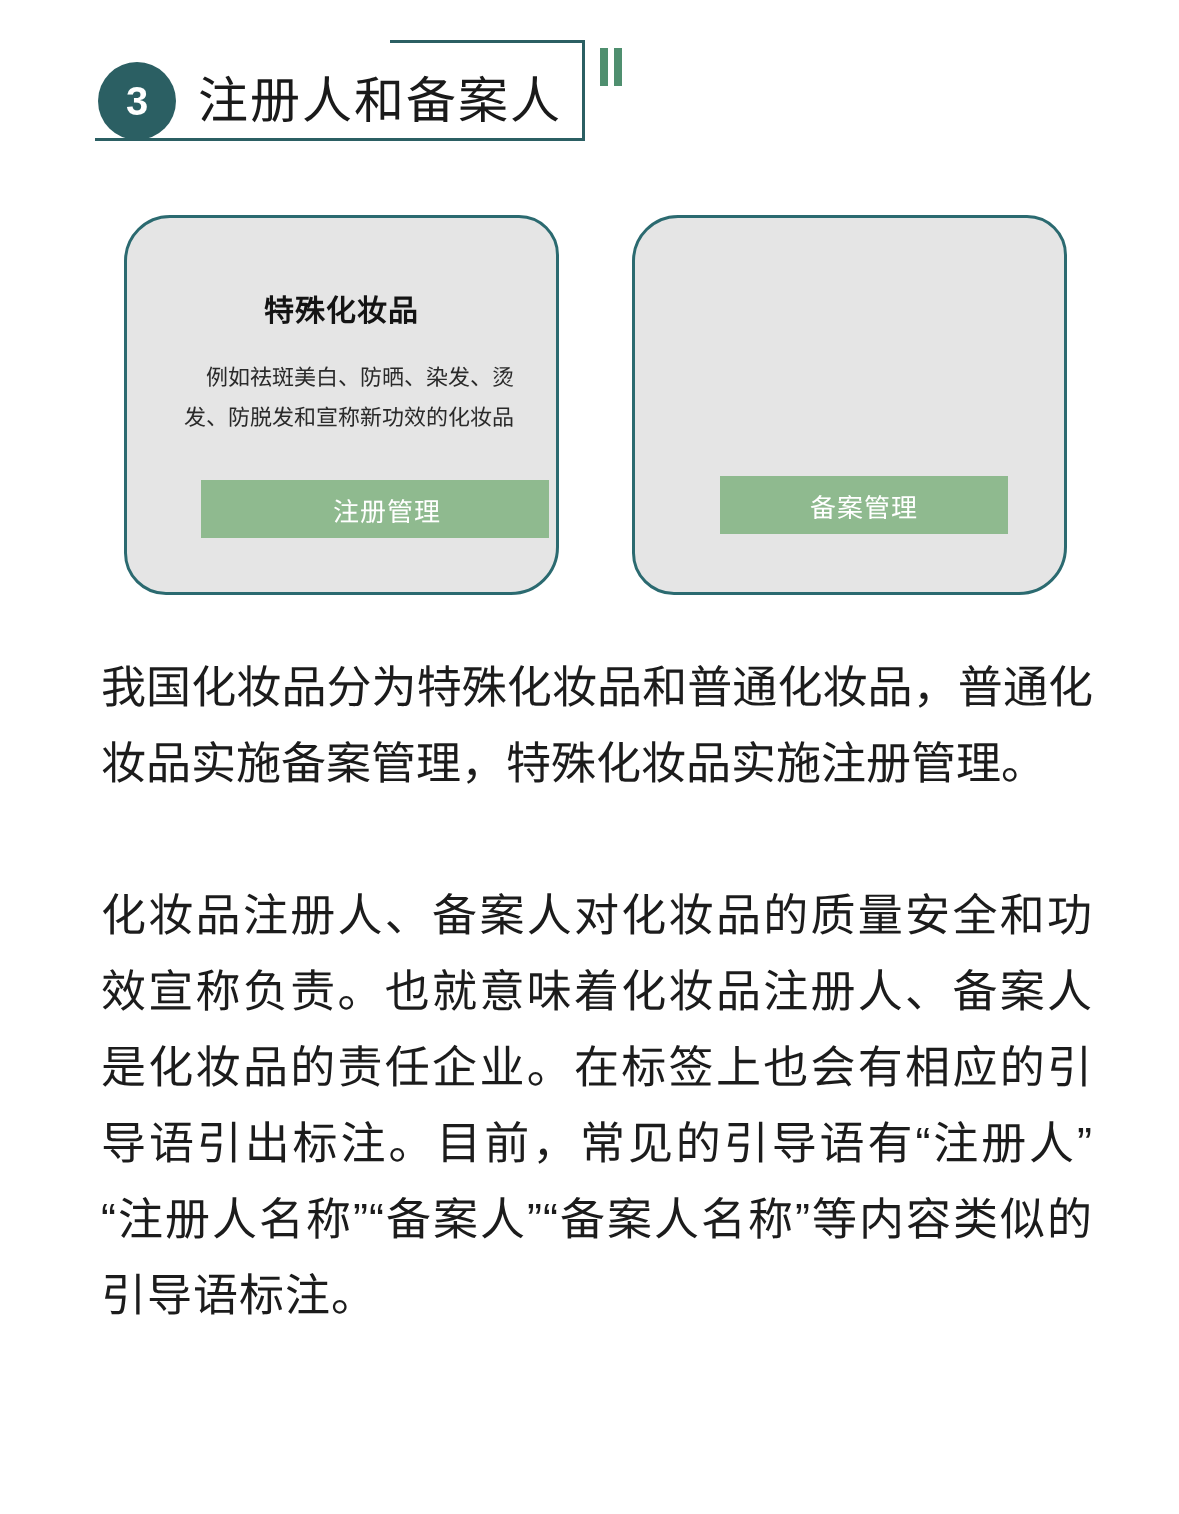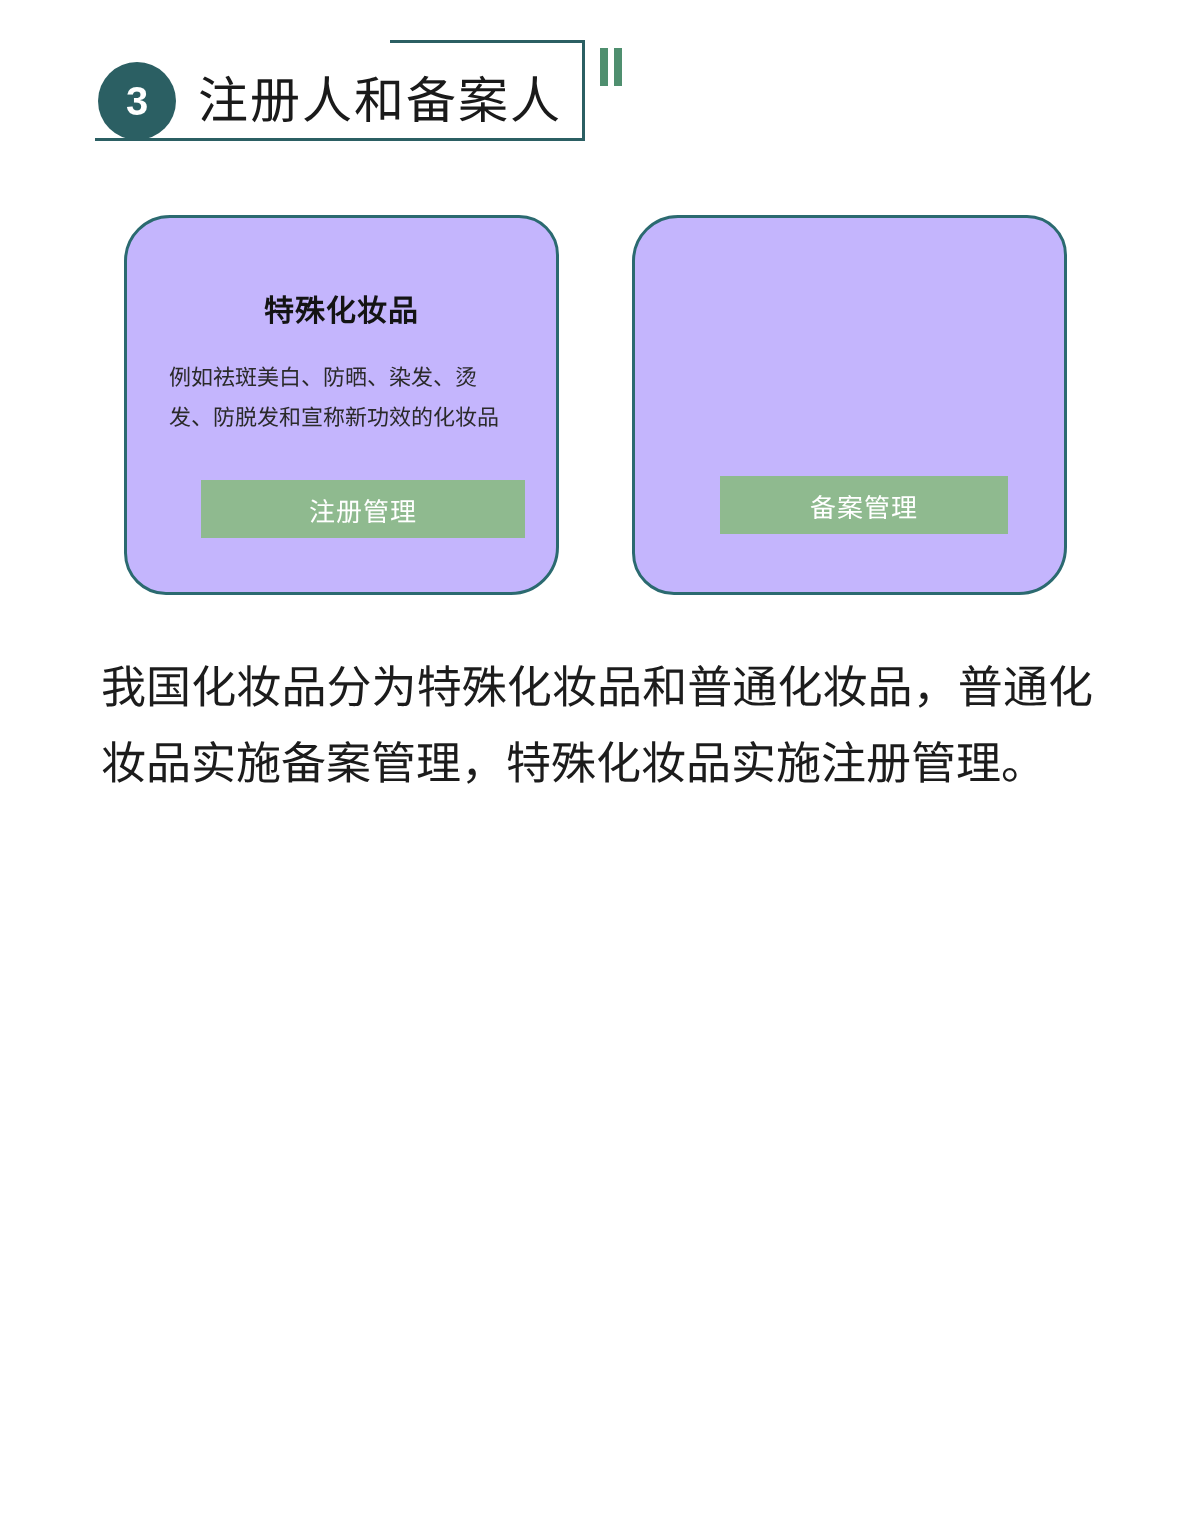--- a/index.html
+++ b/index.html
@@ -101,61 +101,62 @@
     height: 410px;
   }
   .card {
     position: absolute;
     top: 10px;
     width: 435px;
     height: 380px;
     border: 3px solid #2b6a70;
     border-radius: 46px 40px 48px 42px;
     box-sizing: border-box;
-    background: #c4b5fd;
+    background: #e5e5e5;
   }
   .card.left { left: 124px; }
   .card.right { left: 632px; }
 
   .card-title {
     position: absolute;
     left: 0;
     right: 0;
     top: 68px;
     text-align: center;
     font-size: 30px;
     font-weight: bold;
     color: #141414;
     letter-spacing: 1px;
   }
   .card-desc {
     position: absolute;
     left: 42px;
     right: 42px;
     top: 140px;
-    text-align: left;
+    text-align: right;
     font-size: 22px;
     line-height: 40px;
     color: #2a2a2a;
   }
   .card-btn {
     position: absolute;
     height: 58px;
     background: #8fba8f;
     color: #ffffff;
     font-size: 26px;
     display: flex;
     align-items: center;
     justify-content: center;
     letter-spacing: 1px;
   }
   .card.left .card-btn {
     left: 74px;
     width: 324px;
     top: 262px;
+    padding-left: 24px;
   }
   .card.right .card-btn {
     left: 85px;
     width: 288px;
     top: 258px;
   }
 
   
   .body-copy {
     position: absolute;
@@ -200,13 +201,14 @@
 
   <div class="card right">
     <div class="card-desc"></div>
     <div class="card-btn">备案管理</div>
   </div>
 
 </div>
 
 <div class="body-copy">
   <p class="para p1">我国化妆品分为特殊化妆品和普通化妆品，普通化妆品实施备案管理，特殊化妆品实施注册管理。</p>
+  <p class="para p2">化妆品注册人、备案人对化妆品的质量安全和功效宣称负责。也就意味着化妆品注册人、备案人是化妆品的责任企业。在标签上也会有相应的引导语引出标注。目前，常见的引导语有“注册人”“注册人名称”“备案人”“备案人名称”等内容类似的引导语标注。</p>
 </div>
 
 </body></html>

